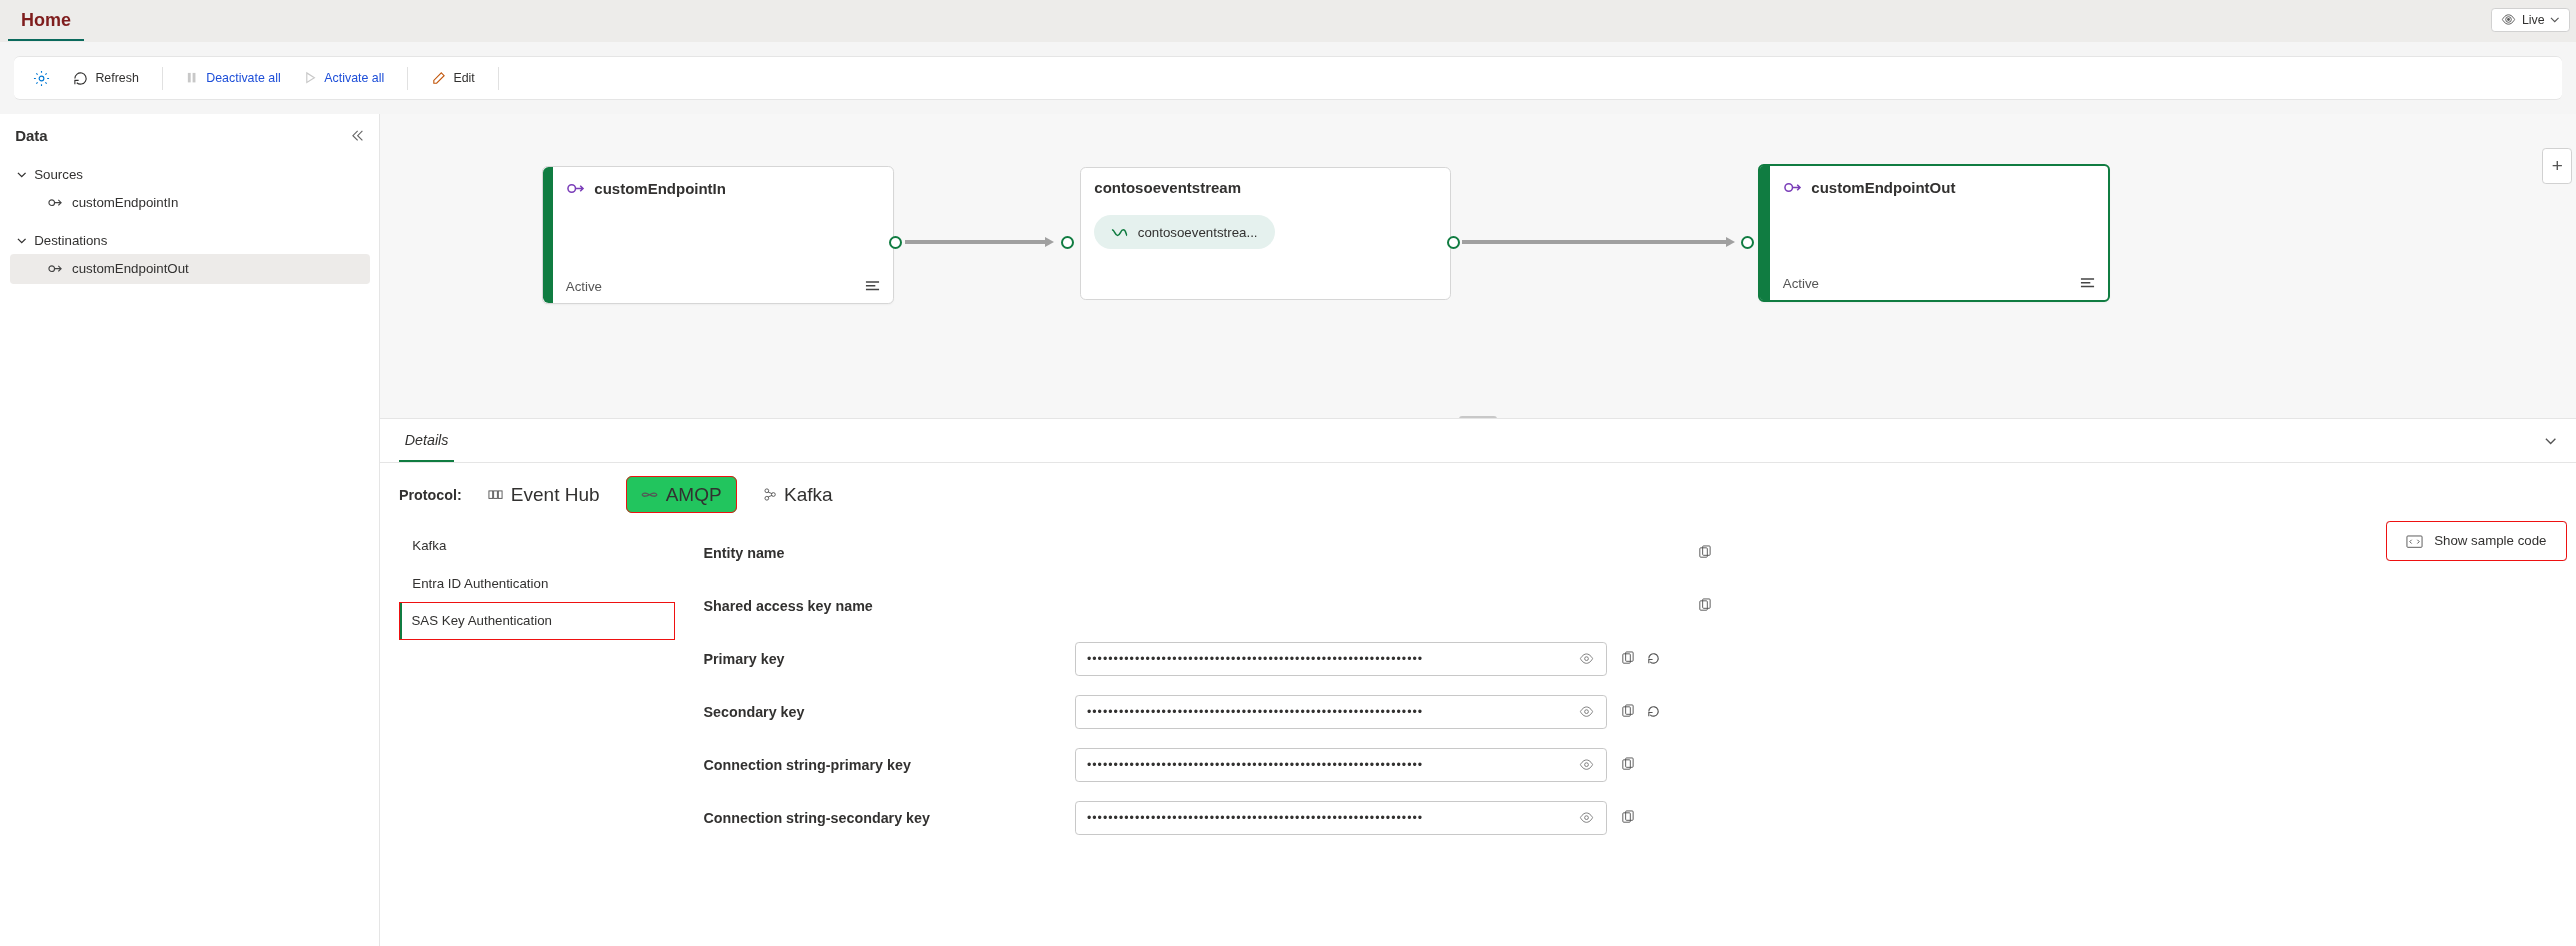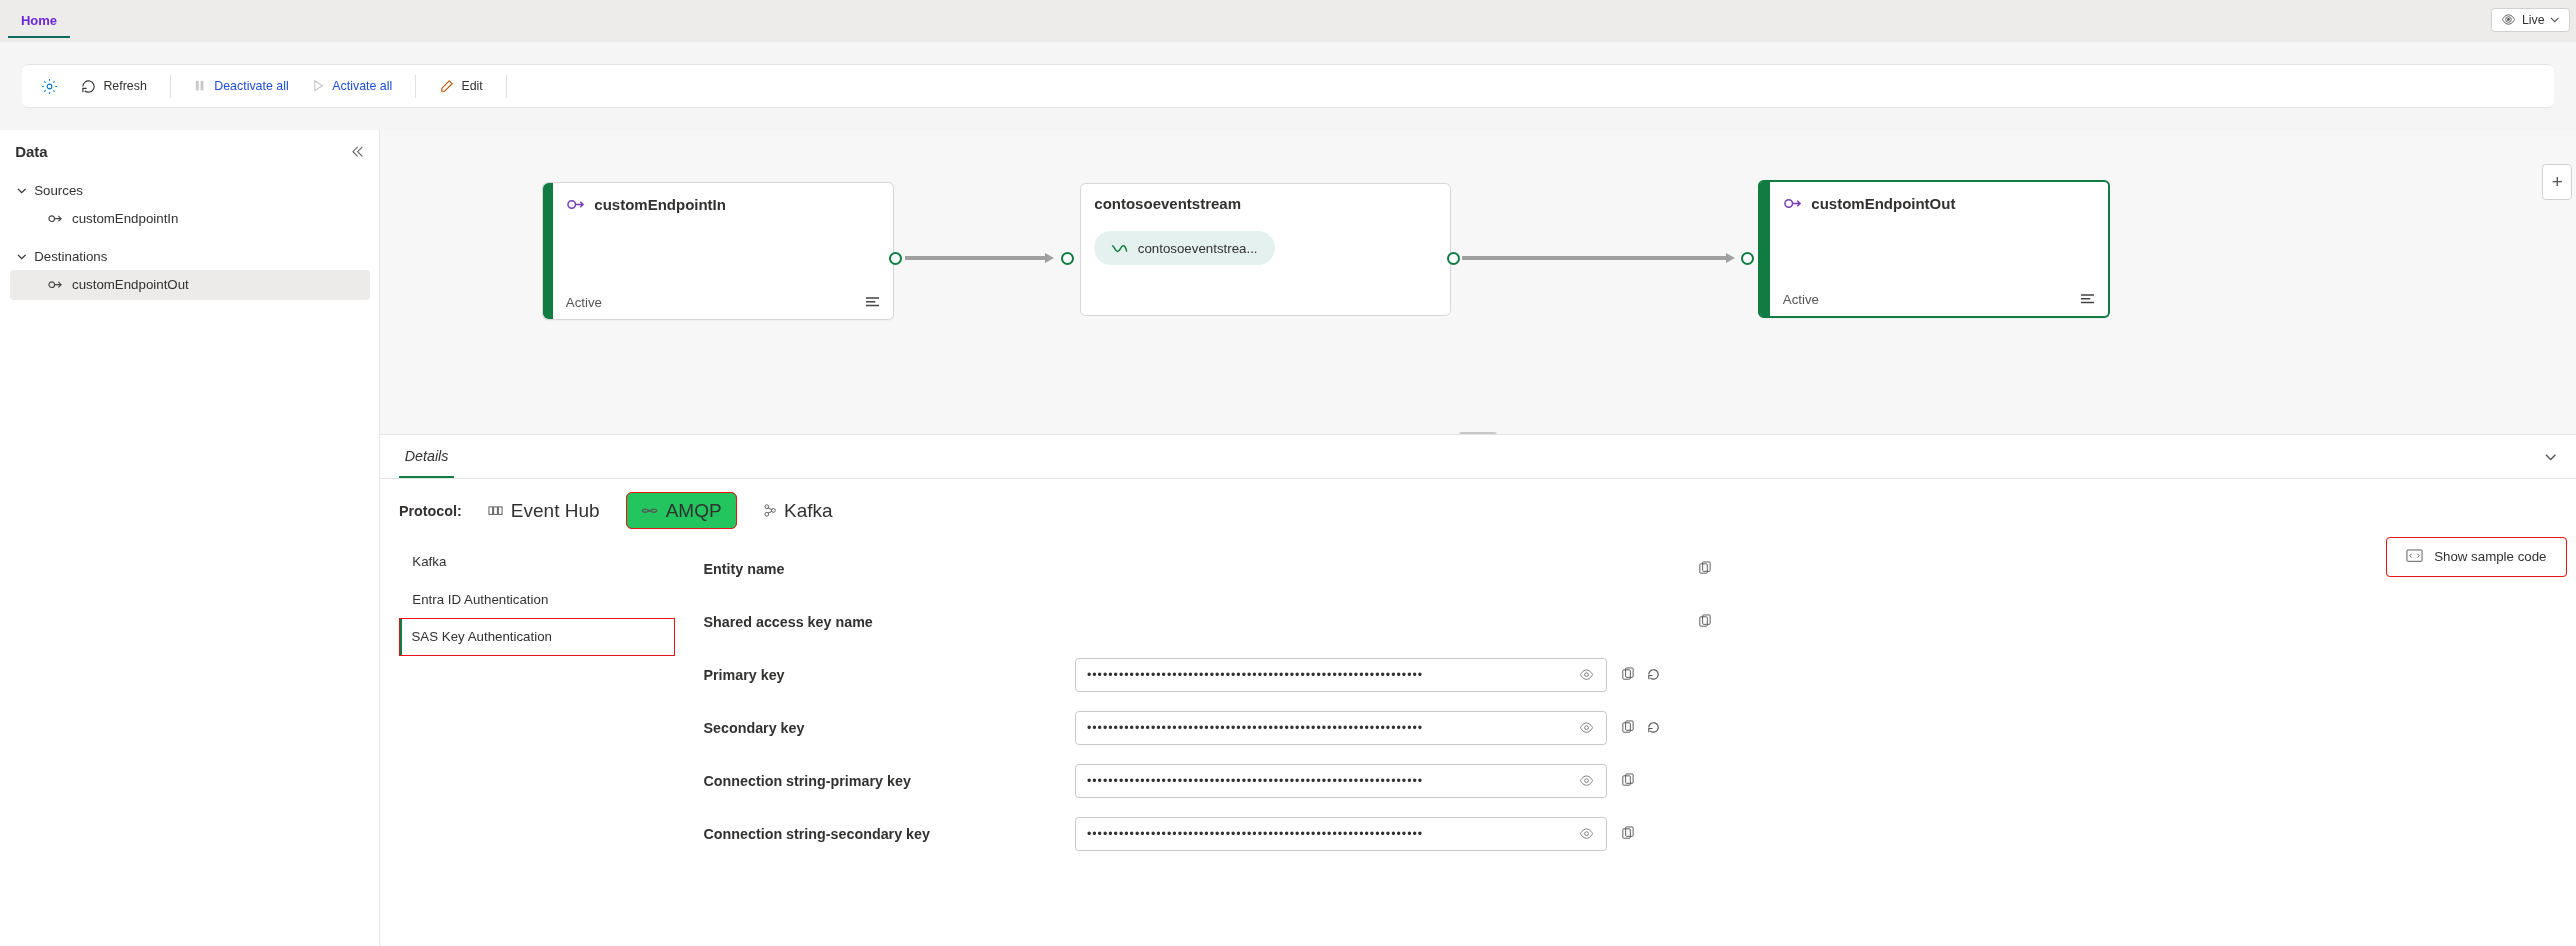--- a/index.html
+++ b/index.html
@@ -1,24 +1,24 @@
 <!DOCTYPE html>
 <html style="font-size:15px"><head>
 <meta charset="utf-8">
 <style>
   * { box-sizing: border-box; margin: 0; padding: 0; font-family: "Segoe UI", -apple-system, sans-serif; }
   body { background: #f5f5f5; font-size: 12.4px; color: #323130; width: 2576px; height: 947px; overflow: hidden; }
 
   
   .tabbar { background: #edecea; height: 42px; display: flex; align-items: center; padding: 0 7.6px; position: relative; }
-  .tab { padding: 9.5px 13.3px 7.6px; font-size: 13px; font-weight: 600; color: #6d28d9; border-bottom: 2.9px solid #0b6a5d; }
+  .tab { padding: 9.5px 13.3px 7.6px; font-size: 18px; font-weight: 600; color: #7f1d1d; border-bottom: 2.9px solid #0b6a5d; }
   .live-badge { position: absolute; right: 5.7px; top: 7.6px; background: #fff; border: 1px solid #d1d1d1; border-radius: 3.8px; padding: 3.8px 9.5px; display: flex; align-items: center; gap: 5.7px; font-size: 12.4px; }
 
   
-  .toolbar { background: #fff; height: 44px; display: flex; align-items: center; padding: 0 9.5px; gap: 3.8px; border-bottom: 1px solid #e5e5e5; border-top: 1px solid #e5e5e5; margin: 22px; border-radius: 5.7px; }
+  .toolbar { background: #fff; height: 44px; display: flex; align-items: center; padding: 0 9.5px; gap: 3.8px; border-bottom: 1px solid #e5e5e5; border-top: 1px solid #e5e5e5; margin: 14px; border-radius: 5.7px; }
   .tb-sep { width: 1px; height: 23px; background: #e1e1e1; margin: 0 9.5px; }
   .tb-btn { display: flex; align-items: center; gap: 7.6px; padding: 5.7px 9.5px; border-radius: 3.8px; cursor: pointer; }
   .tb-btn.disabled { color: #1d4ed8; }
 
   
   .main { display: flex; height: calc(100% - 89px); }
   .sidebar { width: 380px; background: #fff; border-right: 1px solid #e5e5e5; padding: 13.3px 9.5px; }
   .sidebar-header { display: flex; align-items: center; justify-content: space-between; margin-bottom: 17px; padding: 0 5.7px; }
   .sidebar-header h3 { font-size: 15px; font-weight: 600; }
   .side-collapse { font-size: 13.3px; color: #666; }
@@ -59,21 +59,21 @@
   .auth-list { width: 276px; }
   .auth-item { padding: 11.4px 13.3px; font-size: 13.3px; cursor: pointer; }
   .auth-item.selected { border-left: 3.8px solid #107c41; font-weight: 400; padding-left: 9.5px; }
 
   .fields { flex: 0 0 auto; width: 1008px; }
   .field-row { display: flex; align-items: center; height: 53px; }
   .field-label { width: 371px; font-weight: 600; font-size: 14.3px; }
   .field-input { flex: 1; max-width: 532px; border: 1px solid #c8c8c8; border-radius: 3.8px; padding: 8.6px 11.4px; font-size: 12.4px; letter-spacing: 1px; display: flex; align-items: center; justify-content: space-between; }
   .field-input .mask { overflow: hidden; white-space: nowrap; }
   .field-actions { display: flex; align-items: center; gap: 11.4px; margin-left: 13.3px; color: #555; }
-  .sample-btn { position: absolute; right: 9.5px; top: -5.7px; background: #fff; border: 1px solid #d1d1d1; border-radius: 3.8px; padding: 9.5px 15px; display: flex; align-items: flex-start; gap: 11px; font-size: 13.3px; cursor: pointer; }
+  .sample-btn { position: absolute; right: 9.5px; top: -5.7px; background: #fff; border: 1px solid #d1d1d1; border-radius: 3.8px; padding: 9.5px 15px; display: flex; align-items: flex-end; gap: 11px; font-size: 13.3px; cursor: pointer; }
 
   
   .icon { display: inline-flex; }
   svg { display: block; }
 </style>
 </head>
 <body>
 
 <div class="tabbar">
   <div class="tab">Home</div>

